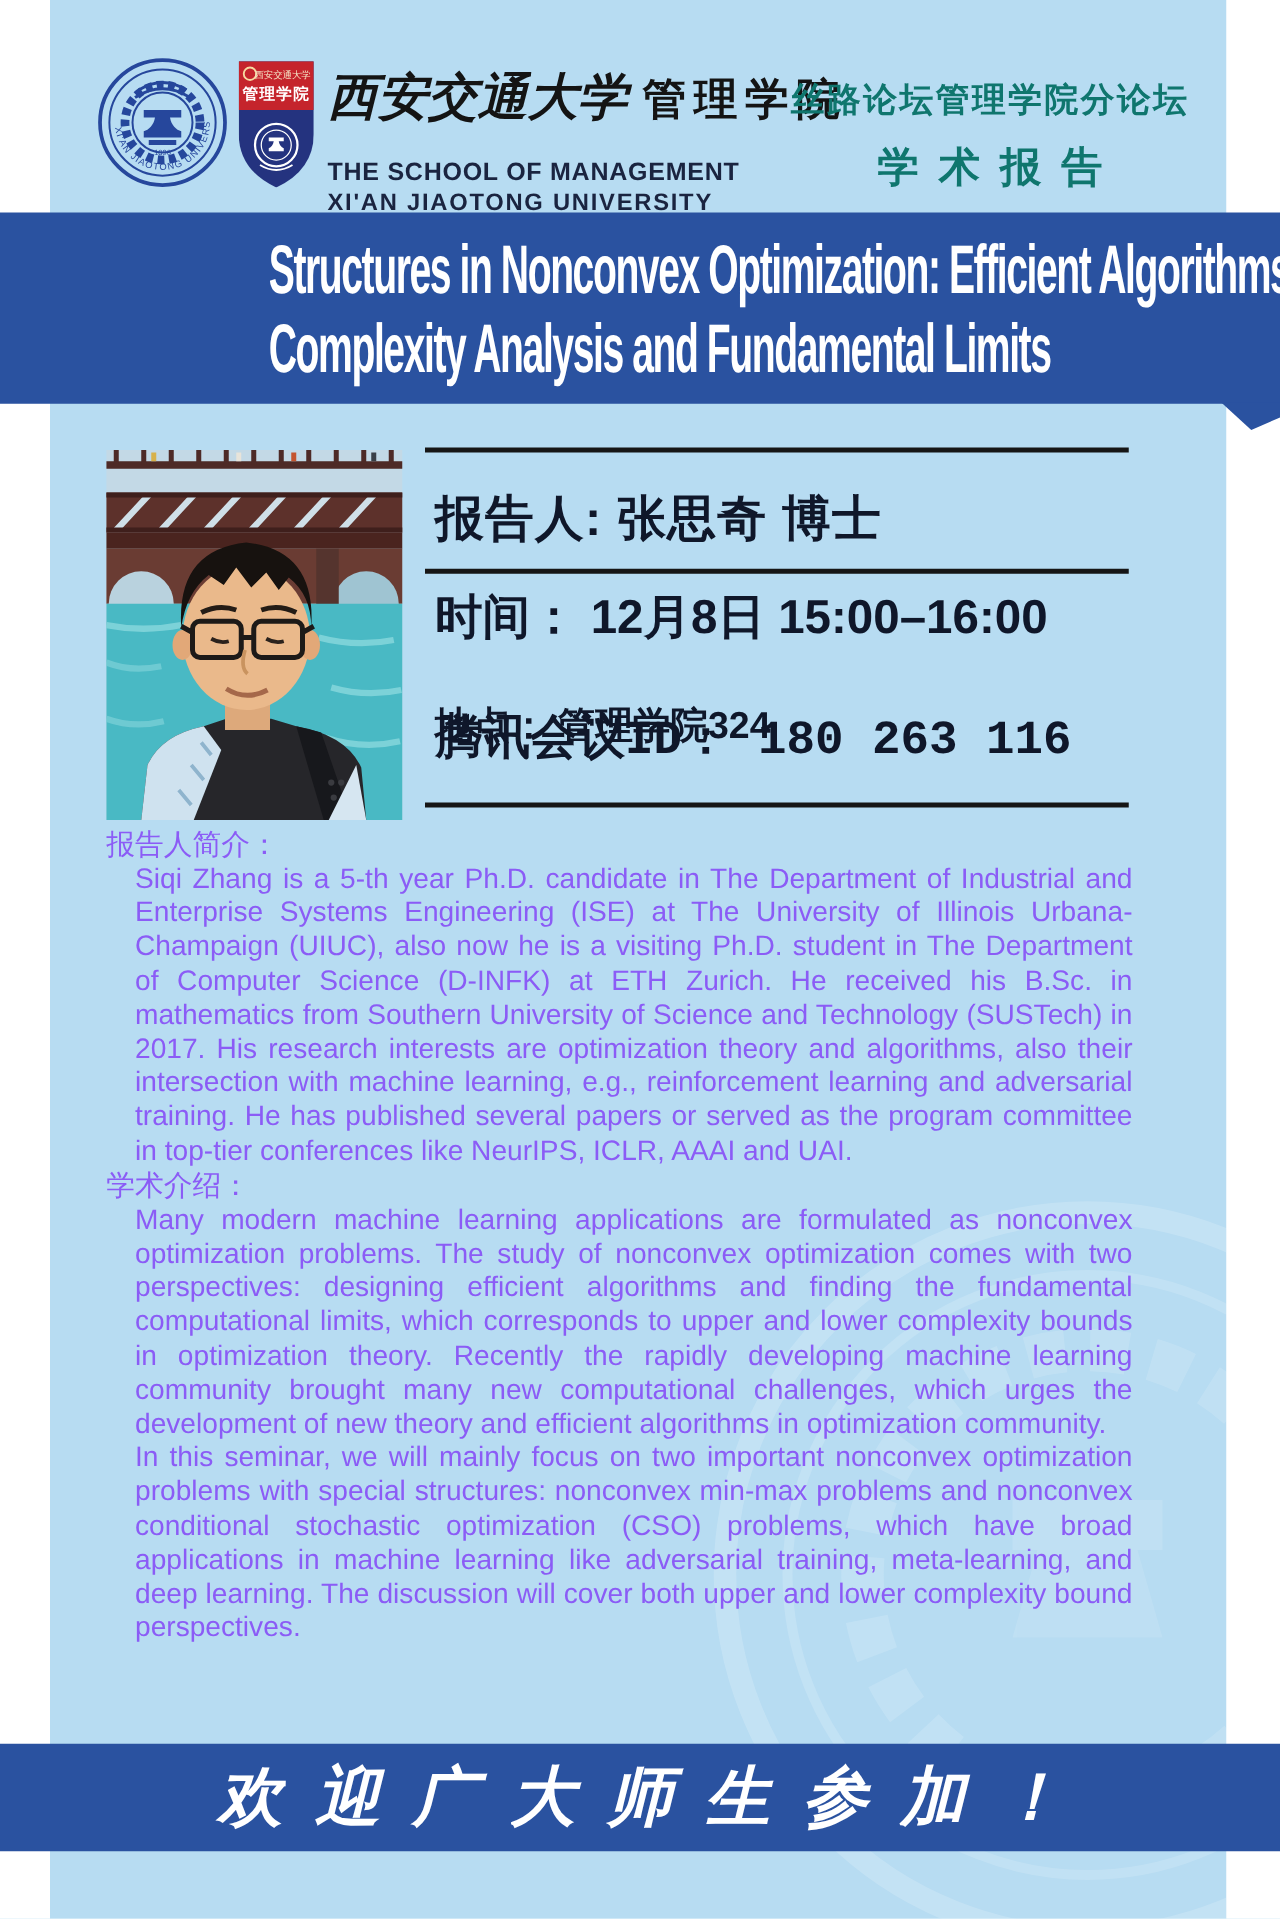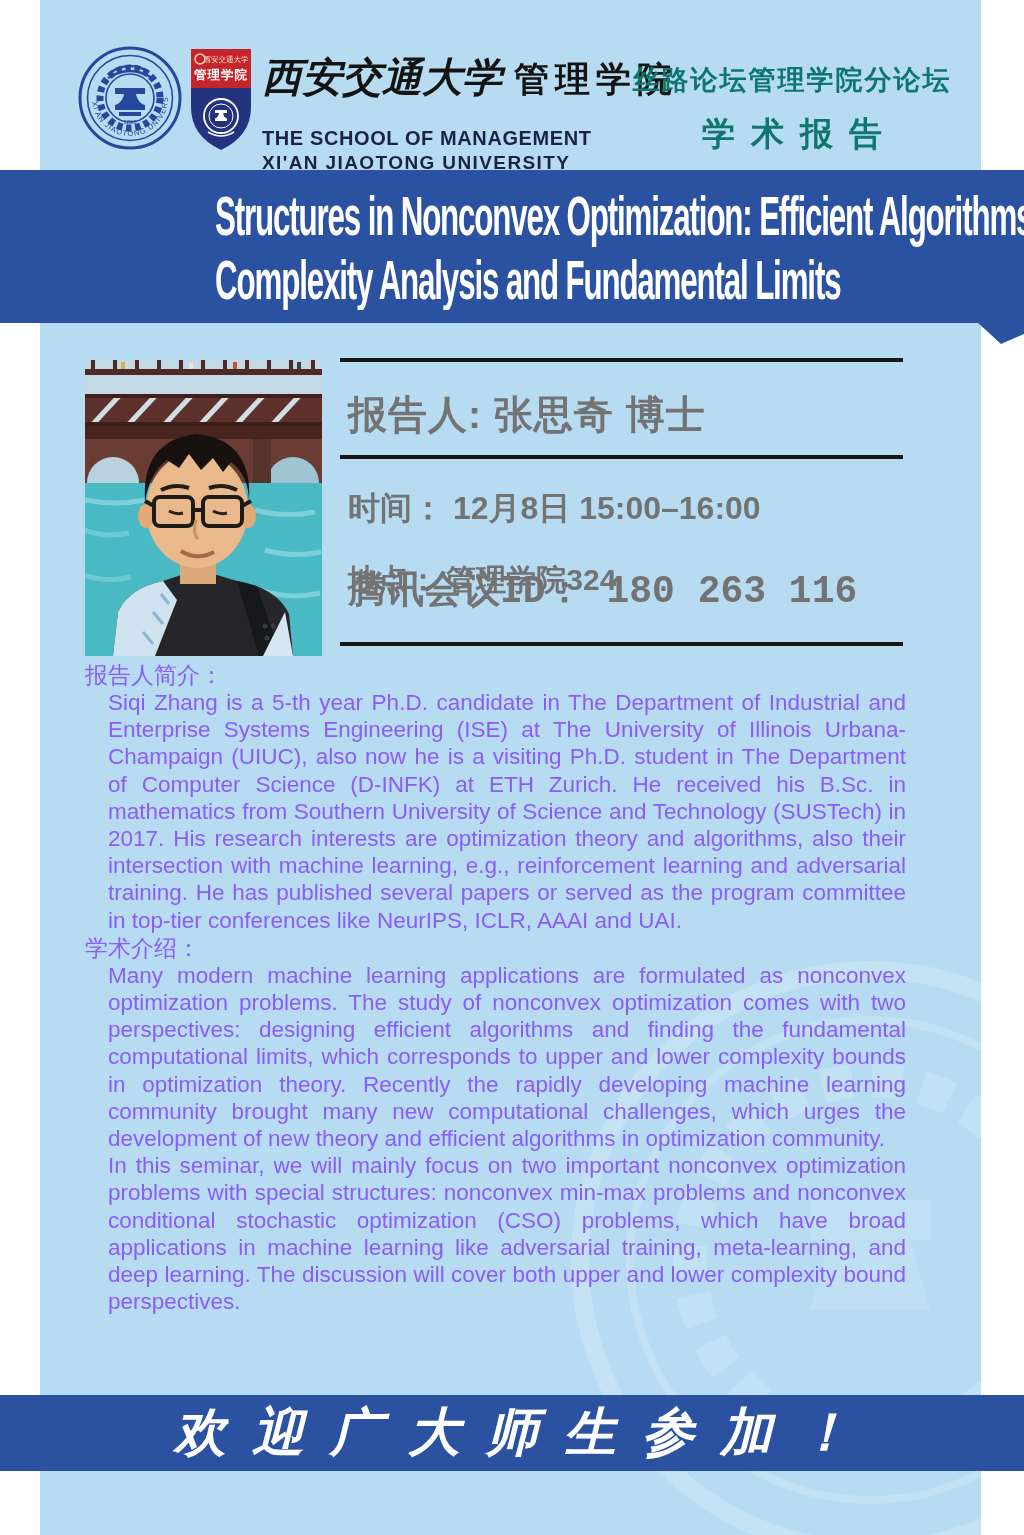--- a/index.html
+++ b/index.html
@@ -29,33 +29,33 @@
   .title-inner{width:1024px;padding-top:14px;text-align:center;transform:scale(0.58,1.02);transform-origin:50% 0;}
   .title-line{white-space:nowrap;color:#ffffff;font-weight:bold;font-size:54px;letter-spacing:-2px;line-height:62px;}
   .banner-tail{position:absolute;left:0;top:322px;width:1024px;height:26px;}
 
   
   .photo{position:absolute;left:85px;top:360px;}
 
   
   .rule{position:absolute;left:340px;width:563px;height:4px;background:#161616;}
   .rule1{top:358px}.rule2{top:455px}.rule3{top:642px}
-  .detail{position:absolute;left:348px;font-weight:bold;color:#737373;white-space:nowrap;}
+  .detail{position:absolute;left:348px;font-weight:bold;color:#0f172a;white-space:nowrap;}
   .speaker{top:388px;font-size:39px;letter-spacing:1px;}
-  .time{top:487px;font-size:32px;}
+  .time{top:468px;font-size:38px;}
   .loc{top:560px;font-size:30px;}
   .meet{top:564px;font-size:38px;font-family:Liberation Mono, monospace;}
 
   
   .text-block{position:absolute;left:85px;top:661px;width:821px;color:#8b5cf6;}
   .sec-heading{font-size:23px;line-height:28px;}
   .body-text{font-size:22.5px;line-height:27.2px;text-align:justify;text-align-last:left;margin-left:23px;}
 
   
-  .footer-banner{position:absolute;left:0;top:1395px;width:1024px;height:76px;background:#2a52a0;display:flex;align-items:center;justify-content:center;}
+  .footer-banner{position:absolute;left:0;top:1395px;width:1024px;height:86px;background:#2a52a0;display:flex;align-items:center;justify-content:center;}
   .footer-text{color:#ffffff;font-size:52px;font-weight:bold;font-style:italic;letter-spacing:26px;padding-left:26px;white-space:nowrap;}
 </style>
 </head>
 <body>
 
 <div class="panel">
   <svg class="watermark" width="620" height="620" viewBox="0 0 620 620">
     <circle cx="310" cy="310" r="290" fill="none" stroke="rgba(255,255,255,0.35)" stroke-width="18"></circle>
     <circle cx="310" cy="310" r="240" fill="none" stroke="rgba(255,255,255,0.30)" stroke-width="8"></circle>
     <circle cx="310" cy="310" r="180" fill="none" stroke="rgba(255,255,255,0.28)" stroke-width="34" stroke-dasharray="30,20"></circle>

